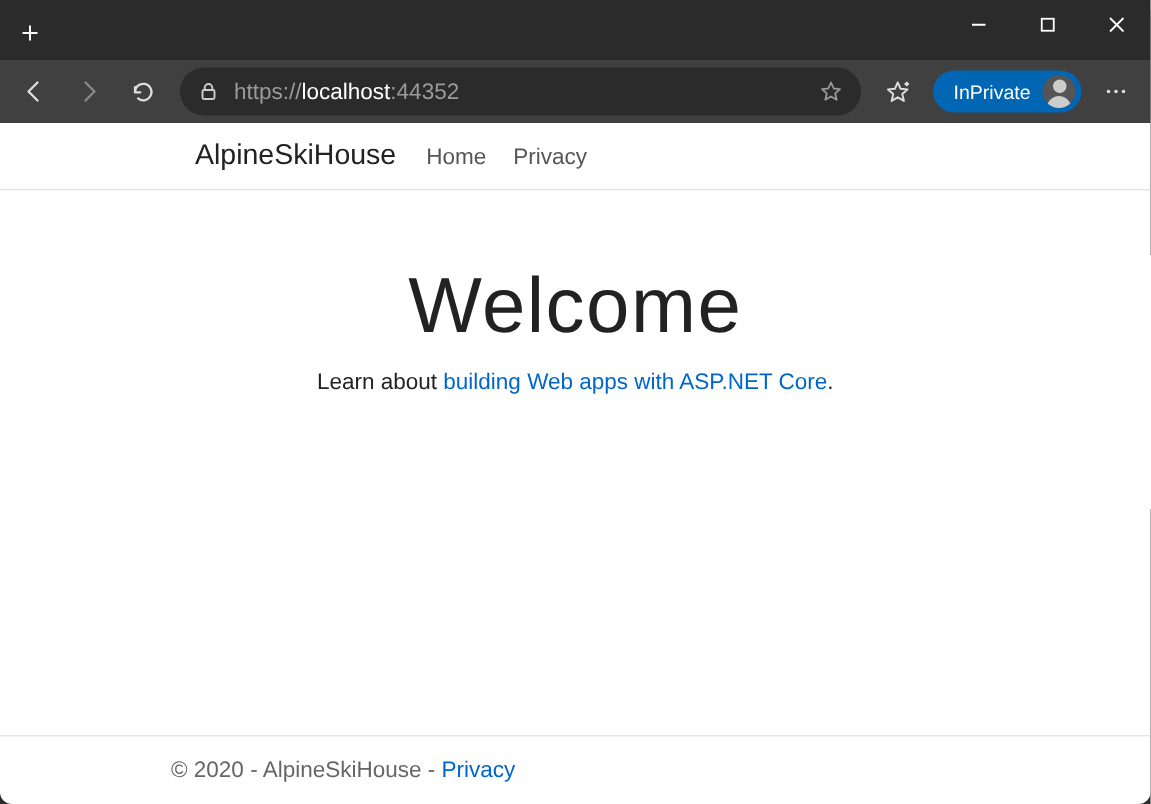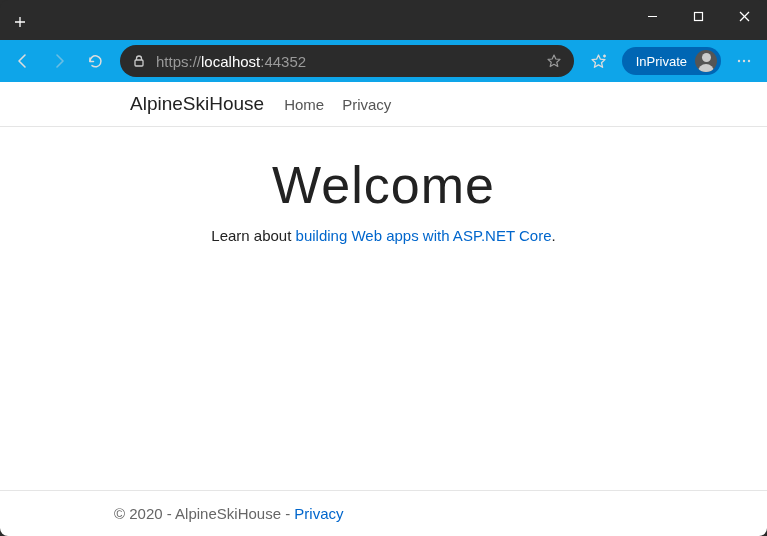--- a/index.html
+++ b/index.html
@@ -52,21 +52,21 @@
     .spacer { flex: 1; }
     .win-controls { display: flex; height: 32px; }
     .win-btn {
       width: 46px; height: 32px;
       display: flex; align-items: center; justify-content: center;
       color: #fff; cursor: pointer;
     }
     
     .toolbar {
       height: 42px;
-      background: #0ea5e9;
+      background: #404040;
       display: flex;
       align-items: center;
       padding: 0 6px;
       gap: 2px;
     }
     .tb-btn {
       width: 34px; height: 34px;
       display: flex; align-items: center; justify-content: center;
       color: #d0d0d0; cursor: pointer;
       border-radius: 4px;
@@ -110,21 +110,21 @@
     }
     .avatar::after {
       content: ""; position: absolute;
       width: 16px; height: 10px; background: #ccc;
       border-radius: 8px 8px 0 0; bottom: -2px; left: 3px;
     }
     
     .viewport {
       height: calc(536px - 40px - 42px);
       background: #fff;
-      display: flex; flex-direction: column;
+      display: flex; flex-direction: column; gap: 19px;
     }
     .site-nav {
       height: 45px;
       border-bottom: 1px solid #e5e5e5;
       display: flex; align-items: center;
       padding: 0 130px;
       font-size: 16px;
       color: #333;
     }
     .brand { font-size: 19px; color: #222; margin-right: 20px; }

